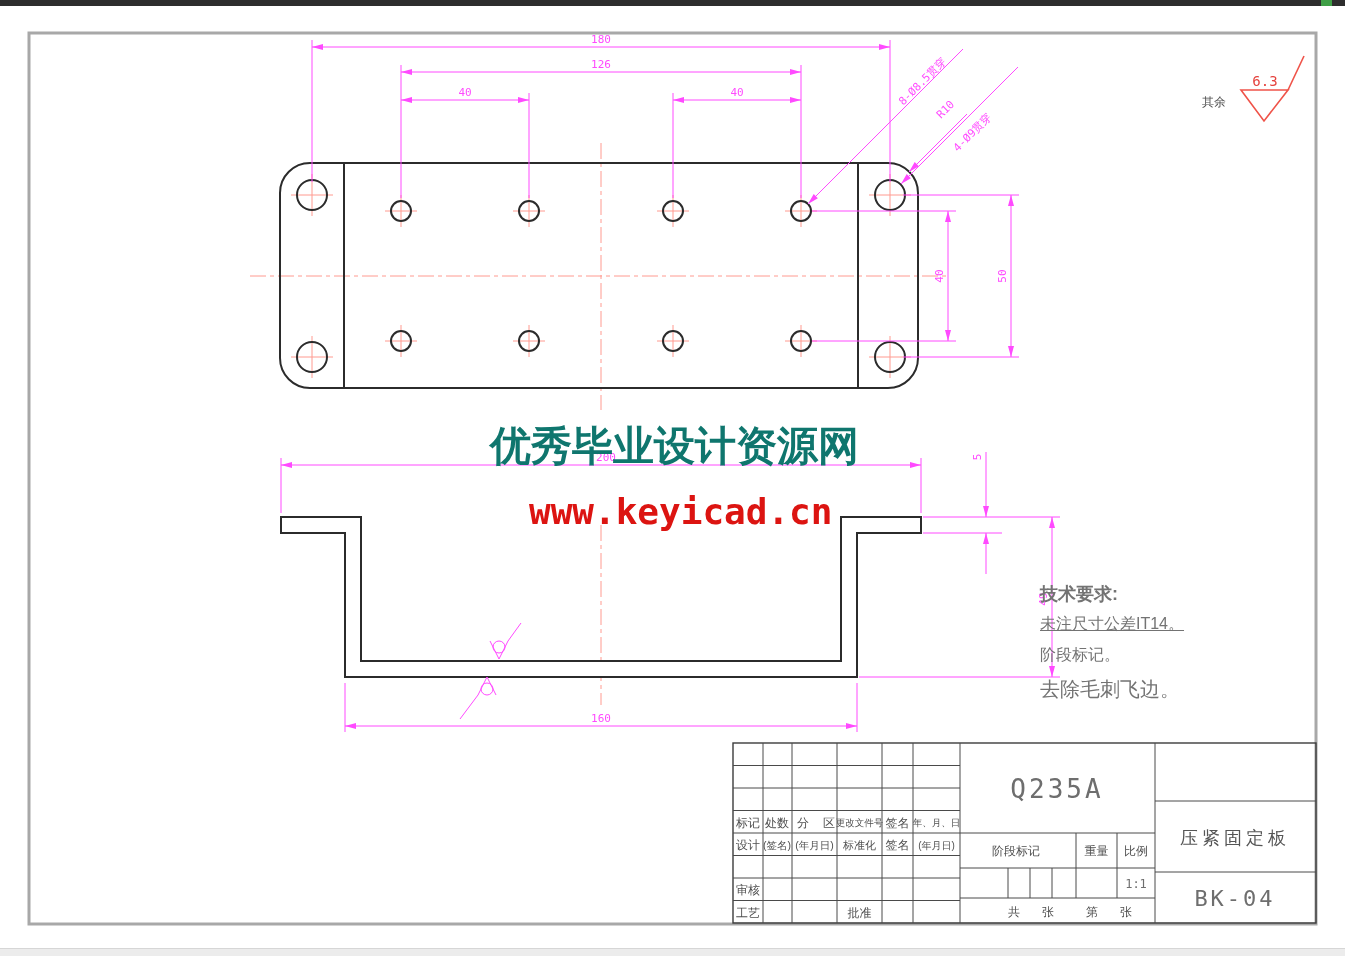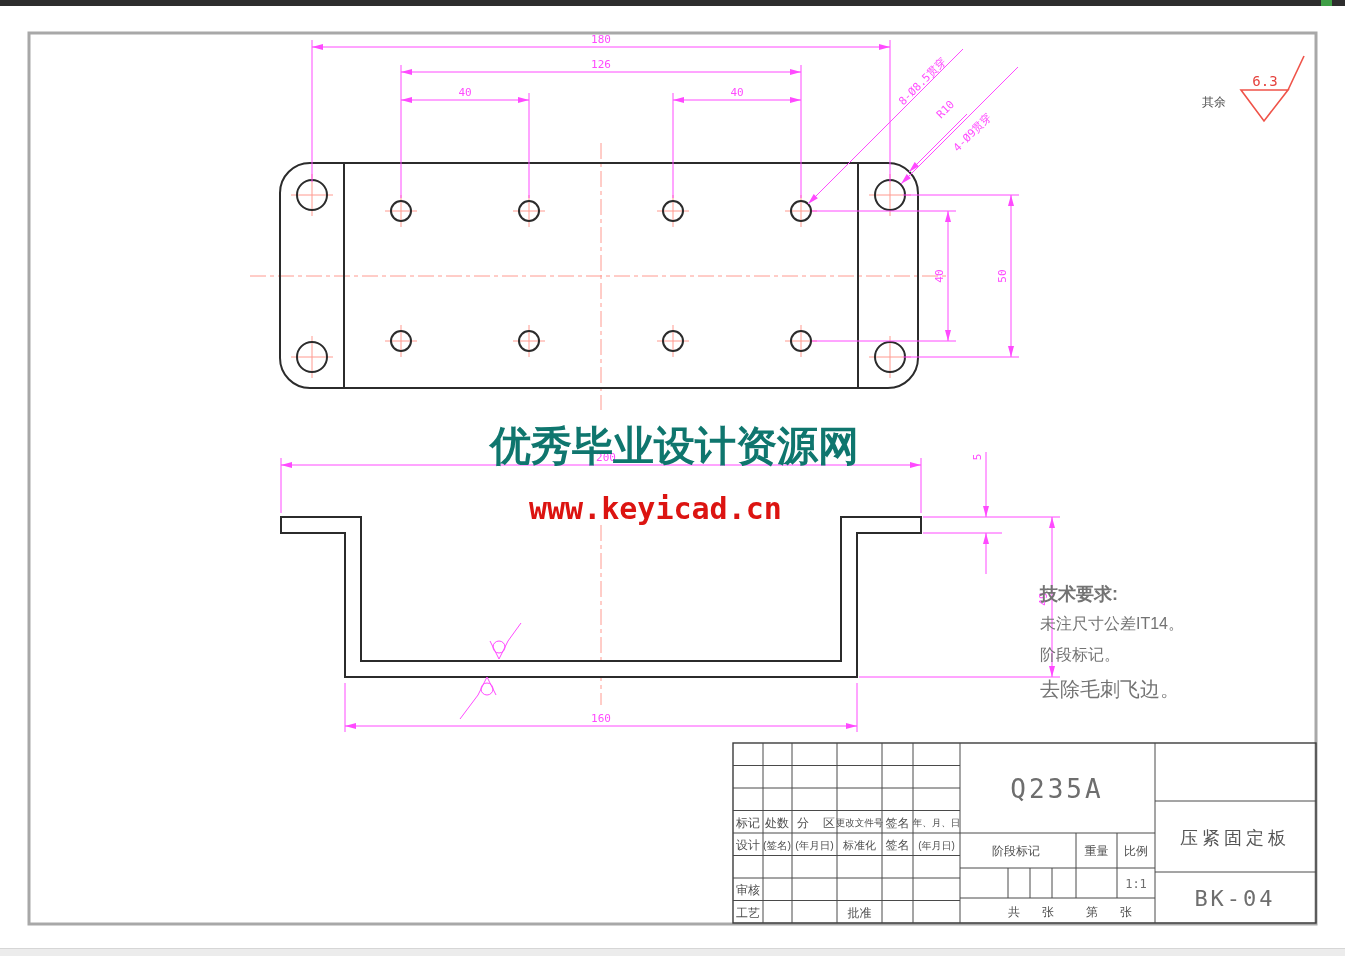--- a/index.html
+++ b/index.html
@@ -4,24 +4,24 @@
 <style>
   html,body{margin:0;padding:0;background:#fff;width:1345px;height:956px;overflow:hidden;
     font-family:"Liberation Sans",sans-serif;}
   .abs{position:absolute;}
   #topbar{left:0;top:0;width:1345px;height:6px;background:#2d2d2d;}
   #topbar .chip{position:absolute;left:1321px;top:0;width:11px;height:6px;background:#3f9f46;}
   #bottombar{left:0;top:948px;width:1345px;height:8px;background:#ececec;border-top:1px solid #d6d6d6;}
   #wm1{left:490px;top:419px;color:#0f766e;font-family:"DejaVu Serif",serif;font-weight:bold;
        font-size:41px;white-space:nowrap;z-index:5;}
   #wm2{left:529px;top:491px;color:#dc1411;font-family:"DejaVu Sans Mono",monospace;font-weight:bold;
-       font-size:30px;white-space:nowrap;z-index:5;}
+       font-size:36px;white-space:nowrap;z-index:5;}
   .tech{left:1040px;color:#737373;white-space:nowrap;z-index:4;}
   .tech.t0{top:582px;font-size:18px;font-weight:bold;}
-  .tech.t1{top:614px;font-size:16px;}
+  .tech.t1{top:614px;font-size:16px;text-decoration:underline;}
   .tech.t2{top:645px;font-size:16px;}
   .tech.t3{top:676px;font-size:20px;}
   svg{position:absolute;left:0;top:0;z-index:1;}
   svg text{font-family:"DejaVu Sans Mono",monospace;}
   .dimtxt{fill:#ff4aff;font-size:11px;}
   .cjk{font-family:"Liberation Sans",sans-serif;fill:#4f4f4f;}
   .cad{fill:#6e6e6e;}
 </style>
 </head>
 <body>

